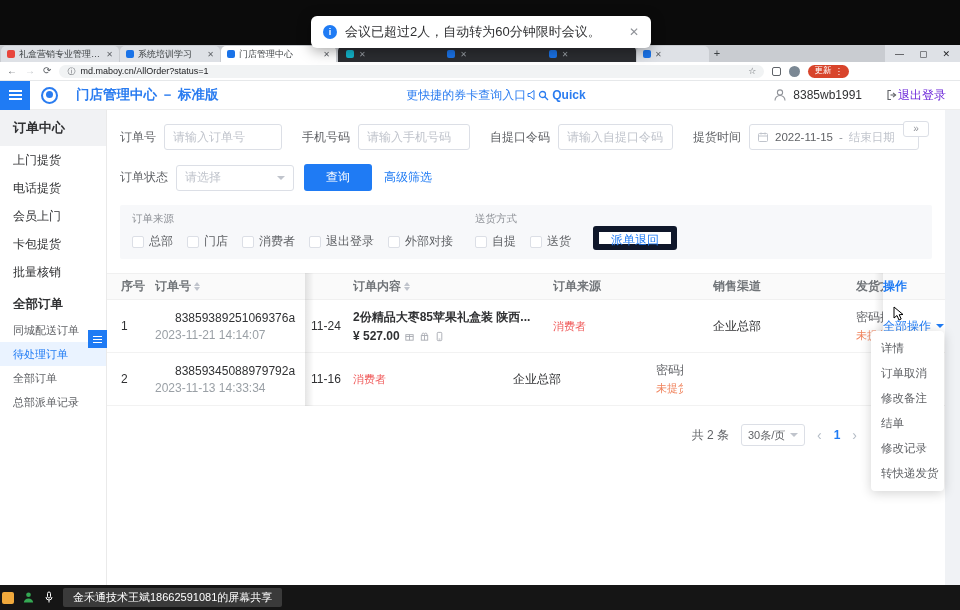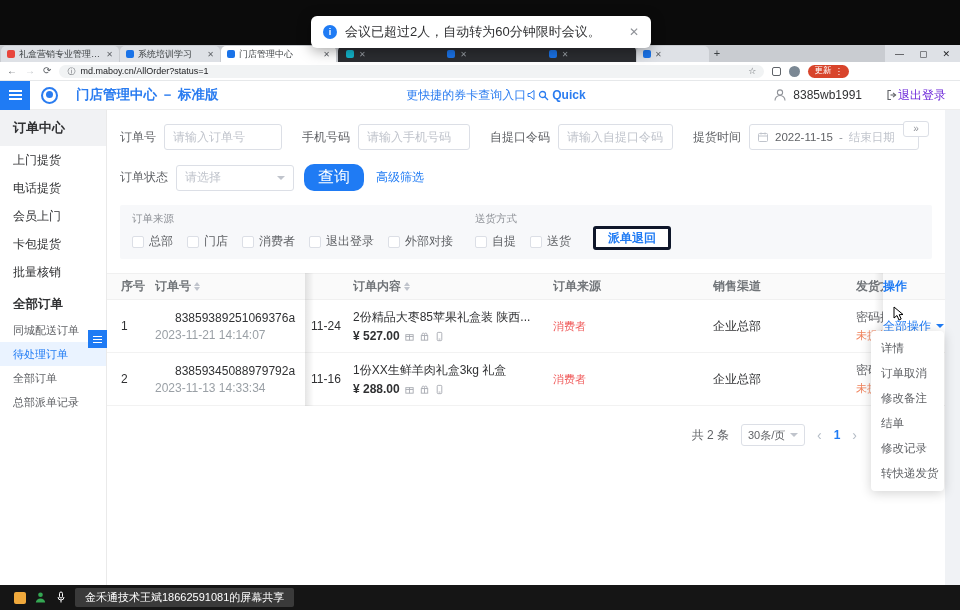--- a/index.html
+++ b/index.html
@@ -66,28 +66,28 @@
 .txt::placeholder{color:#c0c4cc;}
 .w118{width:118px;}.w112{width:112px;}.w115{width:115px;}
 .datebox{width:170px;height:26px;border:1px solid #dcdfe6;border-radius:3px;display:flex;align-items:center;padding:0 7px;gap:6px;font-size:11.5px;}
 .date-val{color:#606266;}
 .date-sep{color:#909399;}
 .date-ph{color:#c0c4cc;}
 .selbox{width:118px;height:26px;border:1px solid #dcdfe6;border-radius:3px;display:flex;align-items:center;padding:0 8px;font-size:12px;color:#c0c4cc;background:#fff;}
 .selbox .caret{margin-left:auto;}
 .caret{width:0;height:0;border-left:4px solid transparent;border-right:4px solid transparent;border-top:4px solid #c0c4cc;display:inline-block;}
 .caret.blue{border-top-color:#1f7bf4;margin-left:5px;}
-.btn-primary{height:27px;padding:0 14px;background:#1f7bf4;color:#fff;border:none;border-radius:10px;font-size:16px;margin-left:10px;font-family:inherit;}
+.btn-primary{height:27px;padding:0 22px;background:#1f7bf4;color:#fff;border:none;border-radius:3px;font-size:12px;margin-left:10px;font-family:inherit;}
 .link{color:#1f7bf4;font-size:12px;margin-left:12px;text-decoration:none;}
 .panel{margin:14px 13px 0;background:#f7f8fa;border-radius:2px;padding:7px 12px 9px;display:flex;align-items:flex-end;gap:22px;}
 .plabel{font-size:10.5px;color:#909399;margin-bottom:7px;}
 .popts{display:flex;align-items:center;gap:14px;font-size:12px;color:#606266;}
 .cb{display:flex;align-items:center;gap:5px;white-space:nowrap;}
 .box{width:12px;height:12px;border:1px solid #dcdfe6;border-radius:2px;background:#fff;display:inline-block;flex:none;}
-.btn-ghost{height:24px;padding:0 12px;background:#fff;border:3px solid #0f172a;color:#1f7bf4;border-radius:3px;font-size:12px;font-family:inherit;font-weight:bold;}
+.btn-ghost{height:24px;padding:0 12px;background:#fff;border:6px solid #0f172a;color:#1f7bf4;border-radius:3px;font-size:12px;font-family:inherit;}
 
 
 .table-wrap{position:relative;margin-top:14px;}
 .thead,.trow{display:flex;align-items:center;}
 .thead{height:27px;background:#fafafa;border-top:1px solid #f0f0f0;border-bottom:1px solid #f0f0f0;font-size:12px;color:#707478;font-weight:bold;}
 .trow{height:53px;border-bottom:1px solid #f2f2f2;font-size:12px;color:#303133;}
 .c{flex:none;padding-right:6px;overflow:hidden;}
 .c-idx{width:48px;padding-left:14px;}
 .c-order{width:150px;}
 .c-pick{width:48px;white-space:nowrap;padding-left:6px;}
@@ -96,21 +96,21 @@
 .c-channel{width:143px;}
 .c-del{width:27px;padding-right:0;white-space:nowrap;}
 .c-act{width:80px;color:#1f7bf4;display:flex;align-items:center;}
 .sort{display:inline-flex;flex-direction:column;margin-left:3px;vertical-align:middle;gap:1px;}
 .sort i{width:0;height:0;border-left:3px solid transparent;border-right:3px solid transparent;display:block;}
 .sort .up{border-bottom:4px solid #c0c4cc;}
 .sort .dn{border-top:4px solid #c0c4cc;}
 .hflex{display:flex;align-items:center;}
 .ono{white-space:nowrap;margin-left:20px;}
 .odate{font-size:12px;color:#9aa0a6;margin-top:3px;}
-.ctitle{white-space:nowrap;overflow:hidden;}
+.ctitle{white-space:nowrap;overflow:hidden;font-weight:bold;}
 .cprice{margin-top:3px;display:flex;align-items:center;gap:4px;font-weight:bold;}
 .red{color:#f05b5b;font-size:11px;}
 .d1{color:#606266;}
 .d2{color:#f0825b;font-size:11px;margin-top:2px;}
 .shadow-l{position:absolute;left:198px;top:0;bottom:0;width:9px;background:linear-gradient(to right,rgba(0,0,0,0.10),rgba(0,0,0,0));pointer-events:none;}
 .shadow-r{position:absolute;left:767px;top:0;bottom:0;width:9px;background:linear-gradient(to left,rgba(0,0,0,0.08),rgba(0,0,0,0));pointer-events:none;}
 
 
 .pager{display:flex;align-items:center;justify-content:flex-end;gap:12px;margin-top:18px;padding-right:88px;font-size:12px;color:#606266;}
 .selbox.small{width:64px;height:22px;font-size:11px;color:#606266;padding:0 6px;}
@@ -120,21 +120,21 @@
 
 .action-menu{position:absolute;left:871px;top:331px;width:73px;background:#fff;border-radius:4px;box-shadow:0 2px 12px rgba(0,0,0,0.18);padding:5px 0;z-index:30;}
 .mi{font-size:11.5px;color:#606266;padding:5px 10px;white-space:nowrap;}
 .toast{position:absolute;left:311px;top:16px;width:340px;height:32px;background:#fff;border-radius:6px;box-shadow:0 3px 14px rgba(0,0,0,0.35);display:flex;align-items:center;padding:0 12px;gap:8px;z-index:50;}
 .tico{width:14px;height:14px;border-radius:50%;background:#1f7bf4;color:#fff;font-size:9px;font-weight:bold;text-align:center;line-height:14px;flex:none;font-style:normal;}
 .ttext{font-size:13px;color:#303133;white-space:nowrap;}
 .tclose{margin-left:auto;color:#909399;font-size:12px;}
 .cursor{position:absolute;left:893px;top:306px;z-index:60;}
 
 
-.sharebar{position:absolute;top:585px;left:0;width:960px;height:25px;background:#151515;display:flex;align-items:center;gap:8px;padding-left:14px;}
+.sharebar{position:absolute;top:585px;left:0;width:960px;height:25px;background:#151515;display:flex;align-items:center;gap:8px;padding-left:2px;}
 .ime{width:12px;height:12px;border-radius:2px;background:#f0a93c;flex:none;}
 .share-chip{background:#3a3a3a;color:#fff;font-size:11px;height:19px;line-height:19px;padding:0 10px;border-radius:2px;white-space:nowrap;}
 </style>
 </head>
 <body>
 
 <div class="screen">
   <div class="top-black"></div>
 
   <div class="tabbar">
@@ -394,39 +394,20 @@
         </div>
       </div>
 
       <div class="trow">
         <div class="c c-idx">2</div>
         <div class="c c-order">
           <div class="ono">83859345088979792a</div>
           <div class="odate">2023-11-13 14:33:34</div>
         </div>
         <div class="c c-pick">11-16</div>
-        <div class="c c-content">
-          <div class="ctitle">1份XX生鲜羊肉礼盒3kg 礼盒</div>
-          <div class="cprice">
-            <span>¥ 288.00</span>
-            <svg width="11" height="11" viewBox="0 0 12 12">
-                <rect x="2" y="4" width="8" height="6" fill="none" stroke="#a8abb2"></rect>
-                <path d="M2 6 h8 M6 4 v6" stroke="#a8abb2" fill="none"></path>
-              </svg>
-            <svg width="11" height="11" viewBox="0 0 12 12">
-                <rect x="2.5" y="5" width="7" height="5" fill="none" stroke="#a8abb2"></rect>
-                <line x1="6" y1="5" x2="6" y2="10" stroke="#a8abb2"></line>
-                <path d="M4 5 a1.4 1.4 0 1 1 2 -1.2 a1.4 1.4 0 1 1 2 1.2" fill="none" stroke="#a8abb2"></path>
-              </svg>
-            <svg width="11" height="11" viewBox="0 0 12 12">
-                <rect x="3.5" y="1.5" width="5" height="9" rx="1" fill="none" stroke="#a8abb2"></rect>
-                <line x1="5" y1="8.8" x2="7" y2="8.8" stroke="#a8abb2"></line>
-              </svg>
-          </div>
-        </div>
         <div class="c c-source"><span class="red">消费者</span></div>
         <div class="c c-channel">企业总部</div>
         <div class="c c-del">
           <div class="d1">密码提货</div>
           <div class="d2">未提货</div>
         </div>
         <div class="c c-act"></div>
       </div>
 
       <div class="shadow-l"></div>

